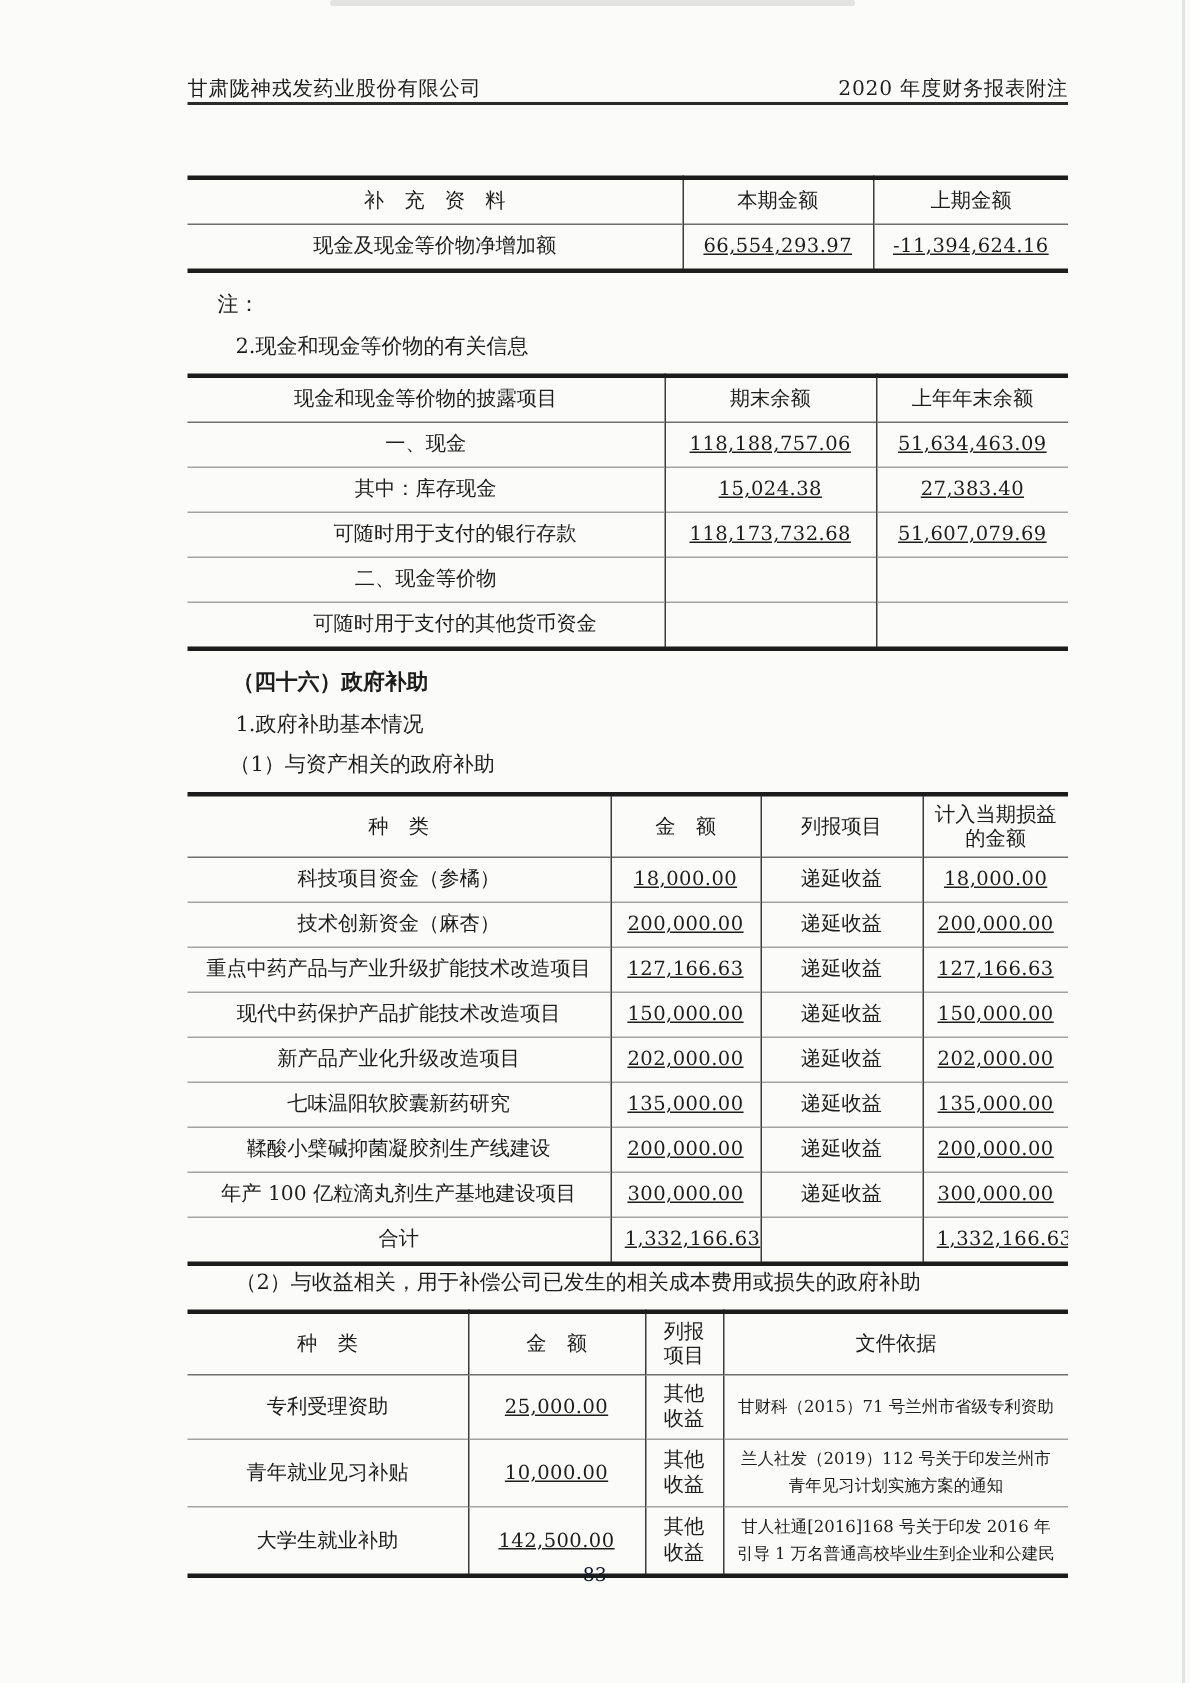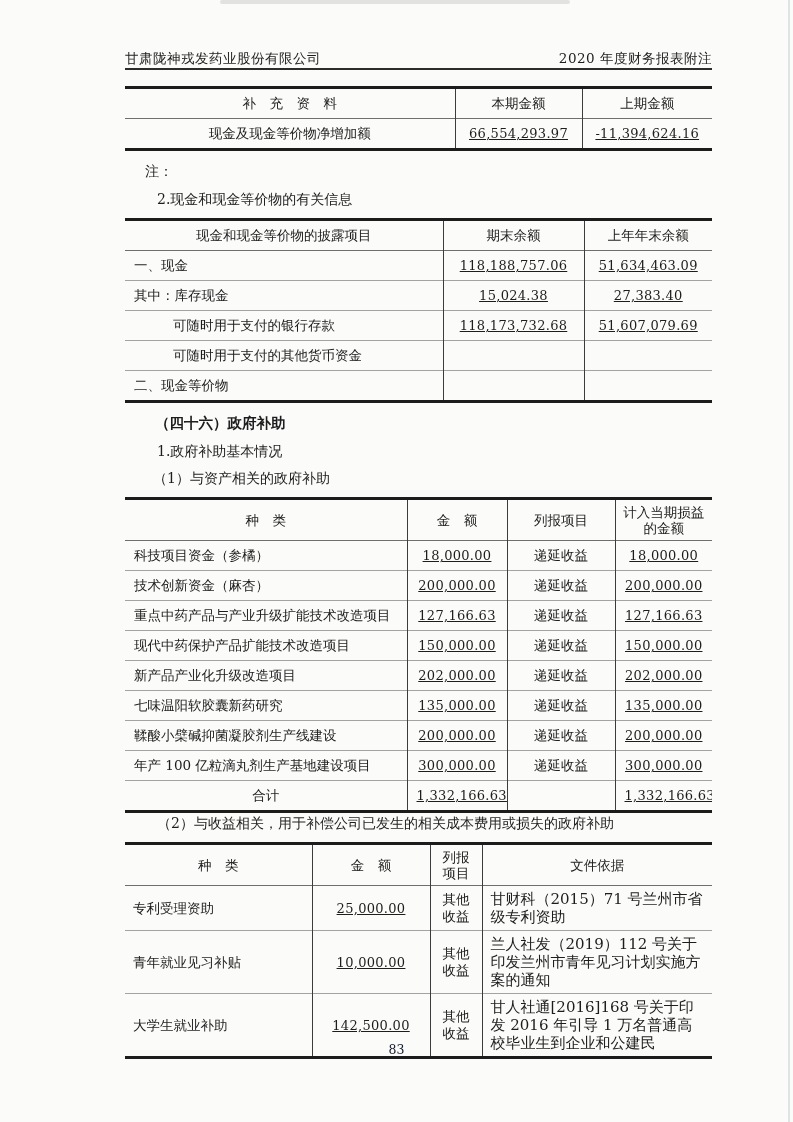--- a/index.html
+++ b/index.html
@@ -10,42 +10,42 @@
   }
   .scan-edge-right { position:absolute; top:0; right:3px; width:2px; height:100%; background:#dfe5e4; }
   .scan-smudge-top { position:absolute; top:0; left:220px; width:350px; height:4px; background:#c9c9c6; opacity:.5; border-radius:2px; }
 
   .page-header {
     position:absolute; top:50px; left:125px; width:587px;
     display:flex; justify-content:space-between; align-items:flex-end;
     font-size:13.5px; border-bottom:2px solid #2c2c2c;
     letter-spacing:.5px;
   }
-  .content { position:absolute; top:86px; left:125px; width:587px; }
+  .content { position:absolute; top:117px; left:125px; width:587px; }
 
   table { border-collapse:collapse; table-layout:fixed; width:587px; }
   .fin-table { border-top:3px solid #1c1c1c; border-bottom:3px solid #1c1c1c; }
   th, td {
     font-weight:normal; font-size:13.5px; line-height:17px;
     padding:6px 9px; border-left:1px solid #3c3c3c; vertical-align:middle;
     overflow:hidden; height:29px;
   }
   th:first-child, td:first-child { border-left:none; }
   thead tr { border-bottom:1px solid #6e6e6e; }
   tbody tr { border-top:1px solid #a3a3a3; }
   tbody tr:first-child { border-top:none; }
   th { text-align:center; }
-  td.al { text-align:left; }
+  td.al { text-align:center; }
   td.ar { text-align:center; font-size:13px; letter-spacing:.3px;text-decoration:underline; }
   td.ac { text-align:center; }
   td.ind { padding-left:48px; }
 
   .t3 th, .t4 th { padding:4px 6px; line-height:16px; }
   .t4 td { padding:4px 8px; line-height:17px; }
-  .t4 td.basis { font-size:15px; line-height:18px;margin-left:20px; }
+  .t4 td.basis { font-size:11px; line-height:18px;margin-left:20px; }
 
   .note-label { margin:12px 0 0 20px; font-size:14px; }
   .note-text  { margin:10px 0 0 20px; font-size:14px; }
   .subhead    { margin:10px 0 9px 32px; font-size:14px; }
   .section-head { margin:11px 0 0 30px; font-size:14.5px; font-weight:bold; }
   .mt6 { margin-top:2px; }
 
   .page-number {
     position:absolute; top:1042px; left:0; width:793px;
     text-align:center; font-size:12.5px; color:#0f172a;
@@ -112,26 +112,26 @@
           <td class="al">其中：库存现金</td>
           <td class="ar">15,024.38</td>
           <td class="ar">27,383.40</td>
         </tr>
         <tr>
           <td class="al ind">可随时用于支付的银行存款</td>
           <td class="ar">118,173,732.68</td>
           <td class="ar">51,607,079.69</td>
         </tr>
         <tr>
+          <td class="al">二、现金等价物</td>
+          <td class="ar"></td>
+          <td class="ar"></td>
+        </tr>
+        <tr>
           <td class="al ind">可随时用于支付的其他货币资金</td>
-          <td class="ar"></td>
-          <td class="ar"></td>
-        </tr>
-        <tr>
-          <td class="al">二、现金等价物</td>
           <td class="ar"></td>
           <td class="ar"></td>
         </tr>
       </tbody>
   </table>
 
   <h3 class="section-head">（四十六）政府补助</h3>
   <p class="subhead" style="">1.政府补助基本情况</p>
   <p class="subhead mt6" style="margin-left:28px">（1）与资产相关的政府补助</p>
 

